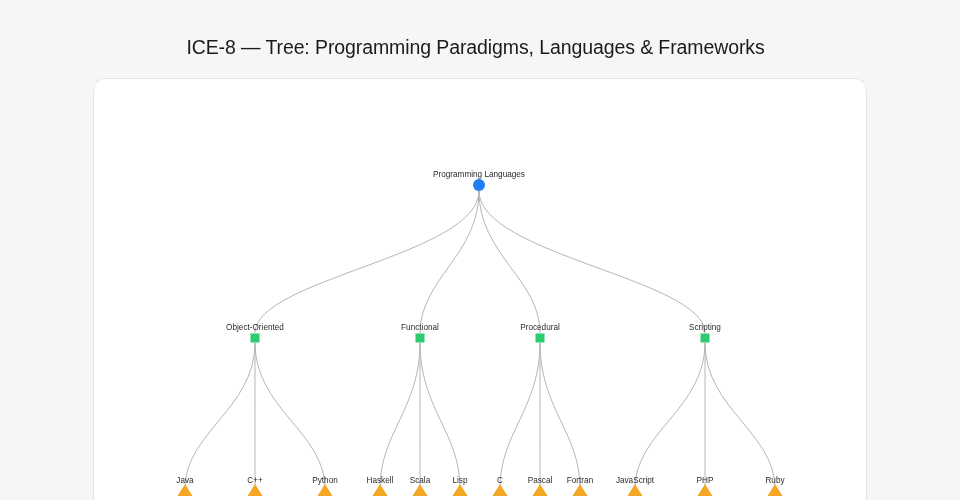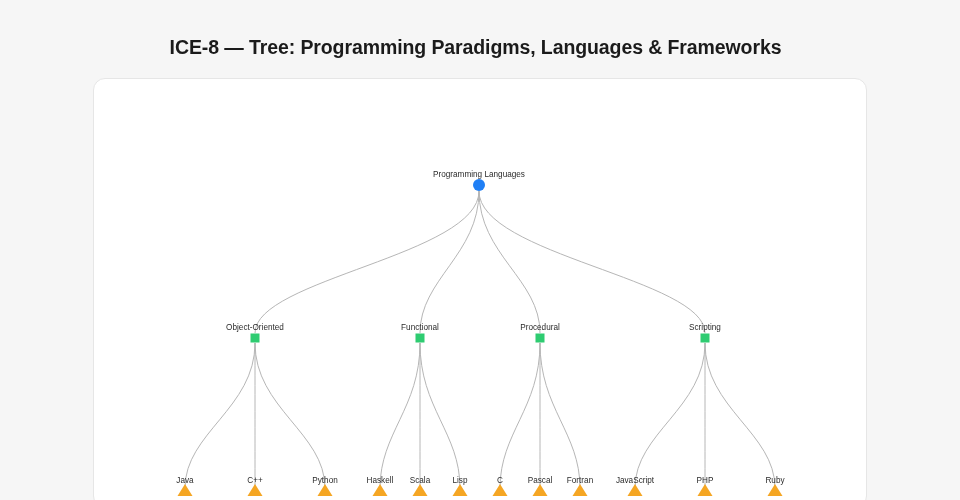--- a/index.html
+++ b/index.html
@@ -18,21 +18,21 @@
     width: 960px;
     height: 500px;
   }
   .page-title {
     position: absolute;
     top: 36px;
     left: 0;
     width: 951px;
     text-align: center;
     font-size: 19.5px;
-    font-weight: bold;
+    font-weight: normal;
     color: #1b1b1b;
     letter-spacing: -0.1px;
   }
   .tree-card {
     position: absolute;
     left: 93px;
     top: 78px;
     width: 774px;
     height: 430px;
     background: #ffffff;

